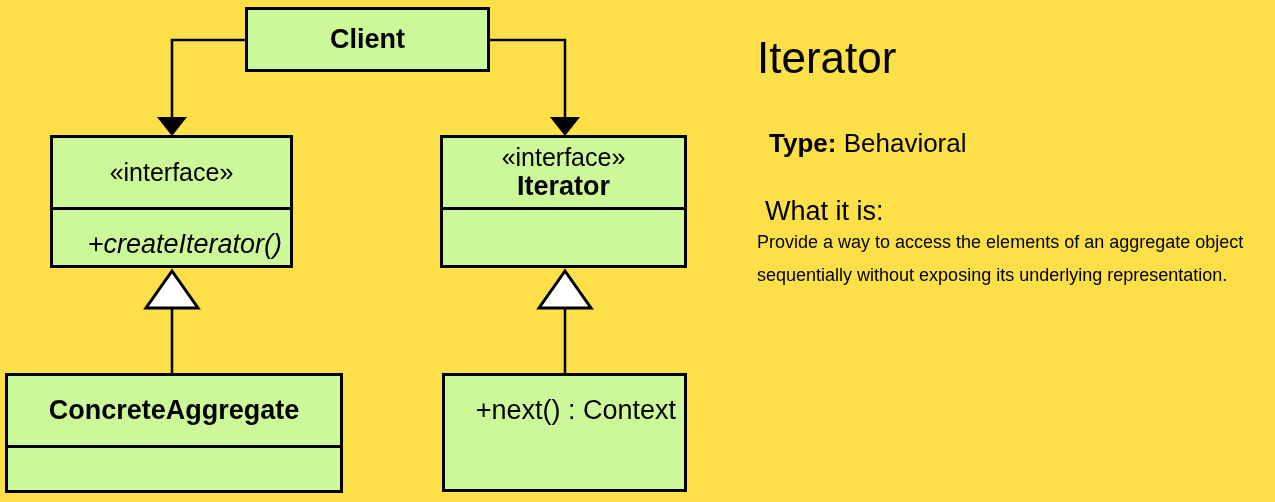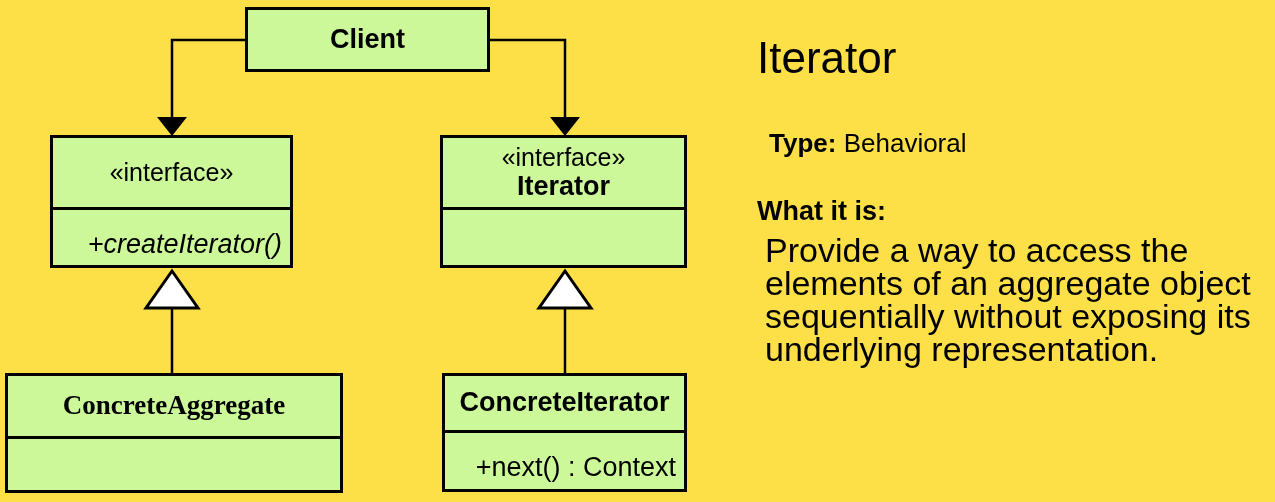--- a/index.html
+++ b/index.html
@@ -60,41 +60,41 @@
 
   .client-box {
     left: 245px; top: 7px; width: 245px; height: 65px;
     display: flex; align-items: center; justify-content: center;
   }
   .aggregate-box { left: 50px; top: 135px; width: 243px; height: 133px; }
   .aggregate-box .name-section { height: 72px; }
   .iterator-box { left: 440px; top: 135px; width: 247px; height: 133px; }
   .iterator-box .name-section { height: 72px; }
   .concrete-aggregate-box { left: 5px; top: 373px; width: 338px; height: 120px; }
-  .concrete-aggregate-box .name-section { height: 63px; font-family: Liberation Serif, serif; }
+  .concrete-aggregate-box .name-section { height: 72px; }
   .concrete-iterator-box { left: 442px; top: 373px; width: 245px; height: 119px; }
   .concrete-iterator-box .name-section { height: 57px; }
 
   .info-panel { position: absolute; left: 757px; top: 0; width: 510px; }
   .info-title {
     position: absolute; left: 0; top: 34px;
     font-size: 44px; font-weight: normal; margin: 0; line-height: 1.1;
   }
   .info-type {
     position: absolute; left: 12px; top: 128px;
     font-size: 26px; margin: 0; line-height: 1.2;
   }
   .info-type .label { font-weight: bold; }
   .info-what {
-    position: absolute; left: 0; top: 195px;
-    font-size: 27px; font-weight: bold; margin: 0; line-height: 1.2;
+    position: absolute; left: 8px; top: 195px;
+    font-size: 27px; font-weight: normal; margin: 0; line-height: 1.2;
   }
   .info-desc {
     position: absolute; left: 0; top: 226px;
-    width: 505px; font-size: 34px; margin: 8px; line-height: 33px;
+    width: 505px; font-size: 18px; margin: 0; line-height: 33px;
   }
 </style>
 </head>
 <body>
 
 <div class="canvas">
 
   <svg class="connectors" viewBox="0 0 740 502" xmlns="http://www.w3.org/2000/svg">
 
     <path d="M245,40 H172 V119" fill="none" stroke="#000" stroke-width="2.5"></path>
@@ -128,23 +128,20 @@
     </div>
   </div>
 
   <div class="uml-box concrete-aggregate-box">
     <div class="name-section">
       <div class="cls-name">ConcreteAggregate</div>
     </div>
   </div>
 
   <div class="uml-box concrete-iterator-box">
-    <div class="name-section">
-      <div class="cls-name">ConcreteIterator</div>
-    </div>
     <div class="method-section">+next() : Context</div>
   </div>
 
   <div class="info-panel">
     <h1 class="info-title">Iterator</h1>
     <p class="info-type">
       <span class="label">Type:</span>
       <span>Behavioral</span>
     </p>
     <p class="info-what">What it is:</p>

